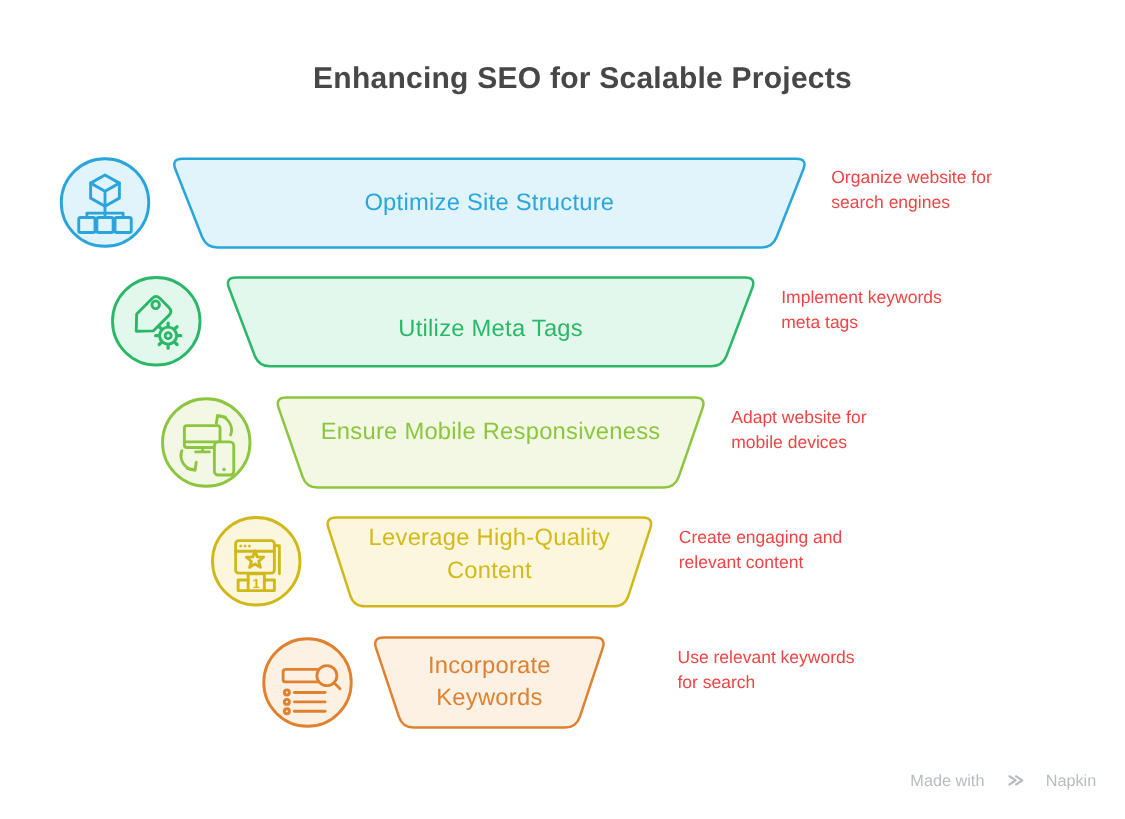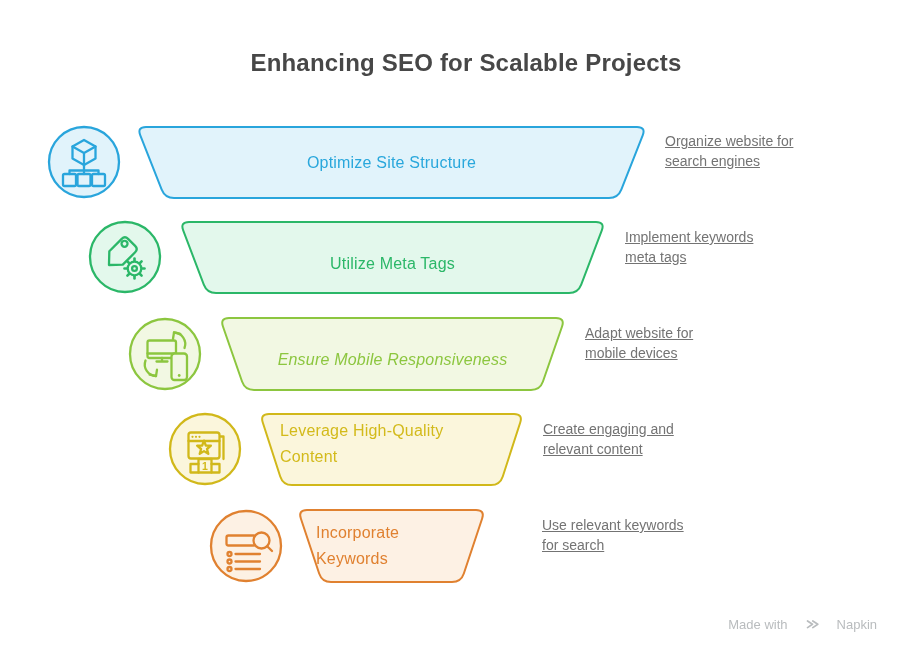--- a/index.html
+++ b/index.html
@@ -2,24 +2,24 @@
 <html><head>
 <meta charset="utf-8">
 <style>
   html,body{margin:0;padding:0;background:#ffffff;}
   body{width:900px;height:655px;font-family:"Liberation Sans",sans-serif;overflow:hidden;}
   #canvas{position:relative;width:900px;height:655px;background:#ffffff;}
   .page-title{position:absolute;left:16px;top:49px;width:900px;text-align:center;
     font-size:24px;font-weight:bold;color:#474747;letter-spacing:.2px;}
   svg.trap{position:absolute;overflow:visible;}
   .stage-label{position:absolute;display:flex;align-items:center;justify-content:center;
-    font-size:16px;font-weight:500;line-height:26px;letter-spacing:.2px;
+    text-align:center;font-size:19px;font-weight:500;line-height:26px;letter-spacing:.2px;
     pointer-events:none;}
   .stage-label .inner{max-width:100%;}
-  .note{position:absolute;width:152px;font-size:14px;line-height:19.5px;color:#737373;text-decoration:underline;}
+  .note{position:absolute;width:152px;font-size:14px;line-height:19.5px;color:#ef4444;}
   .badge{position:absolute;overflow:visible;}
   .c0{color:#29a7dc}.c1{color:#2bb768}.c2{color:#8cc63f}.c3{color:#d3ba1b}.c4{color:#e08130}
   .watermark{position:absolute;right:23px;top:617px;display:flex;align-items:center;gap:18px;
     font-size:13px;color:#b9bcbe;}
   .watermark svg{display:block;}
 </style>
 </head>
 <body>
 
 <div id="canvas">
@@ -89,21 +89,21 @@
         <circle cx="51.2" cy="58.5" r="1.4" stroke="none" fill="#8cc63f"></circle>
         <path d="M56.5 31 A11.5 11.5 0 0 0 46 15.5"></path>
         <path d="M46 15.5 L45 21.8 M46 15.5 L52.3 16.8"></path>
         <path d="M17.5 43.5 A11.5 11.5 0 0 0 28 59"></path>
         <path d="M28 59 L29 52.7 M28 59 L21.7 57.7"></path>
       </g>
     </svg>
     <svg class="trap" style="left:220px;top:318px;" viewBox="0 0 345 72" width="345" height="72">
       <path stroke-width="2" fill="#f2f8e3" stroke="#8cc63f" d="M 9 0 L 336 0 Q 345 0 342.05 8.50 L 322.95 63.50 Q 320 72 311 72 L 34 72 Q 25 72 22.05 63.50 L 2.95 8.50 Q 0 0 9 0 Z"></path>
     </svg>
-    <div class="stage-label c2" style="left:220px;top:318px;width:345px;height:84px;padding:0 20px;box-sizing:border-box;font-style:italic;">
+    <div class="stage-label c2" style="left:220px;top:304px;width:345px;height:84px;padding:0 20px;box-sizing:border-box;">
       <div class="inner">Ensure Mobile Responsiveness</div>
     </div>
     <div class="note" style="left:585px;top:324px;">Adapt website for mobile devices</div>
   </div>
 
   <div>
     <svg class="badge" style="left:168px;top:412px;" width="74" height="74" viewBox="0 0 74 74">
       <circle cx="37" cy="37" r="35" stroke-width="2.3" fill="#fbf6dc" stroke="#d1b81a"></circle>
       <g fill="none" stroke-width="2.3" stroke-linecap="round" stroke-linejoin="round" stroke="#d1b81a">
         <path d="M52.5 24.5 L55.5 24.5 L55.5 47"></path>

